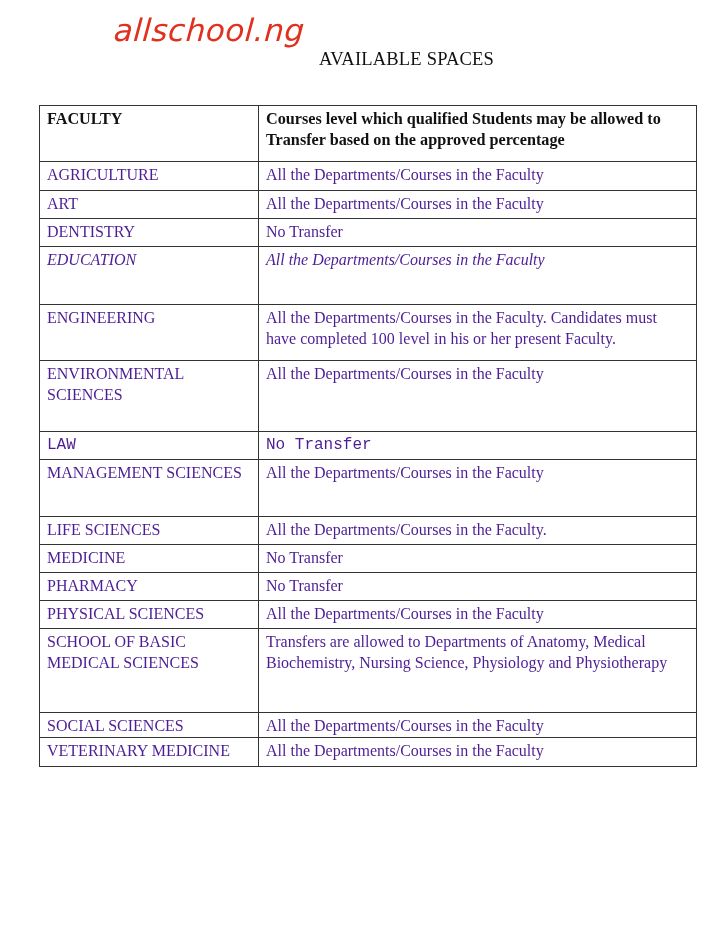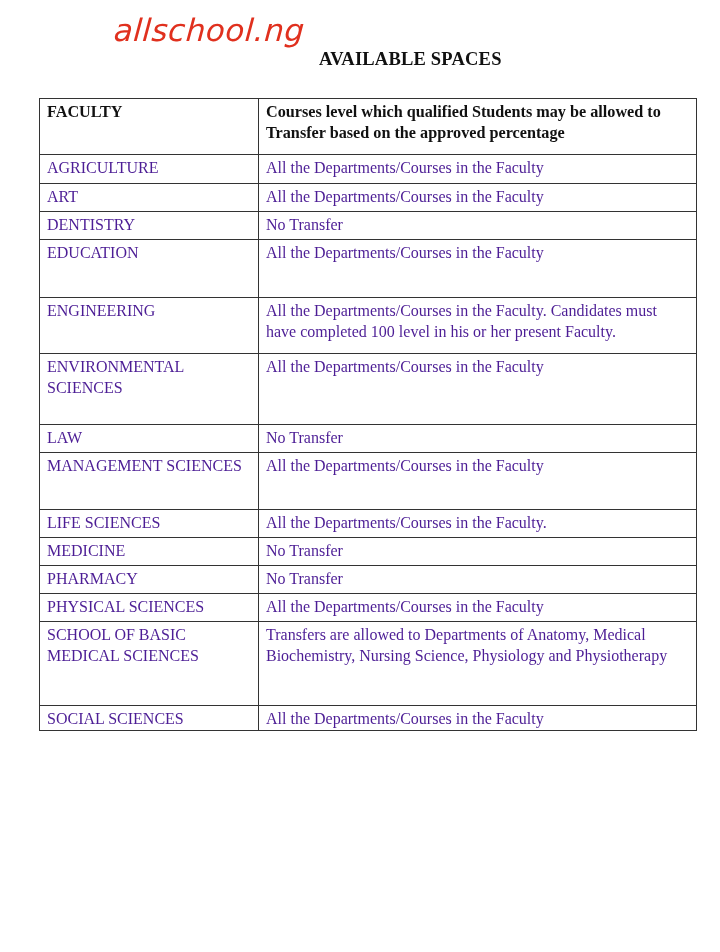--- a/index.html
+++ b/index.html
@@ -1,19 +1,19 @@
 <!DOCTYPE html>
 <html><head>
 <meta charset="utf-8">
 <style>
   html, body { margin: 0; padding: 0; background: #ffffff; }
   body { width: 720px; height: 952px; position: relative; overflow: hidden; font-family: "Liberation Serif", "DejaVu Serif", serif; color: #1a1a1a; }
   .logo { position: absolute; left: 114px; top: 12px; font-family: "DejaVu Sans", "Liberation Sans", sans-serif; font-style: italic; font-size: 31px; color: #e0301e; letter-spacing: 0.5px; transform: skewX(-4deg); }
-  .title { position: absolute; left: 319px; top: 49px; font-size: 18.5px; font-weight: bold; color: #111; letter-spacing: 0.2px; }
-  table.spaces { position: absolute; left: 39px; top: 98px; width: 657px; border-collapse: collapse; table-layout: fixed; }
+  .title { position: absolute; left: 319px; top: 49px; font-size: 18.5px; font-weight: normal; color: #111; letter-spacing: 0.2px; }
+  table.spaces { position: absolute; left: 39px; top: 105px; width: 657px; border-collapse: collapse; table-layout: fixed; }
   table.spaces td, table.spaces th { border: 1.3px solid #333; vertical-align: top; text-align: left; padding: 3px 6px 0 7px; font-size: 16px; line-height: 20.5px; color: #4c1d95; }
   table.spaces th { font-weight: bold; color: #111; font-size: 16.2px; }
   col.c1 { width: 219px; }
   col.c2 { width: 438px; }
 </style>
 </head>
 <body>
 
 <div class="logo">allschool.ng</div>
 <div class="title">AVAILABLE SPACES</div>
@@ -35,33 +35,33 @@
         <td>All the Departments/Courses in the Faculty</td>
       </tr>
       <tr style="height: 28px;">
         <td>ART</td>
         <td>All the Departments/Courses in the Faculty</td>
       </tr>
       <tr style="height: 28px;">
         <td>DENTISTRY</td>
         <td>No Transfer</td>
       </tr>
-      <tr style="height: 58px;">
+      <tr style="height: 58px; font-style: italic;">
         <td>EDUCATION</td>
         <td>All the Departments/Courses in the Faculty</td>
       </tr>
       <tr style="height: 56px;">
         <td>ENGINEERING</td>
         <td>All the Departments/Courses in the Faculty. Candidates must have completed 100 level in his or her present Faculty.</td>
       </tr>
       <tr style="height: 71px;">
         <td>ENVIRONMENTAL SCIENCES</td>
         <td>All the Departments/Courses in the Faculty</td>
       </tr>
-      <tr style="height: 28px;">
+      <tr style="height: 28px; font-family: Liberation Mono, monospace;">
         <td>LAW</td>
         <td>No Transfer</td>
       </tr>
       <tr style="height: 57px;">
         <td>MANAGEMENT SCIENCES</td>
         <td>All the Departments/Courses in the Faculty</td>
       </tr>
       <tr style="height: 28px;">
         <td>LIFE SCIENCES</td>
         <td>All the Departments/Courses in the Faculty.</td>
@@ -79,14 +79,18 @@
         <td>All the Departments/Courses in the Faculty</td>
       </tr>
       <tr style="height: 84px;">
         <td>SCHOOL OF BASIC MEDICAL SCIENCES</td>
         <td>Transfers are allowed to Departments of  Anatomy, Medical Biochemistry, Nursing Science, Physiology and Physiotherapy</td>
       </tr>
       <tr style="height: 14px; margin-left: 39px;">
         <td>SOCIAL SCIENCES</td>
         <td>All the Departments/Courses in the Faculty</td>
       </tr>
+      <tr style="height: 29px;">
+        <td>VETERINARY MEDICINE</td>
+        <td>All the Departments/Courses in the Faculty</td>
+      </tr>
     </tbody>
 </table>
 
 </body></html>

